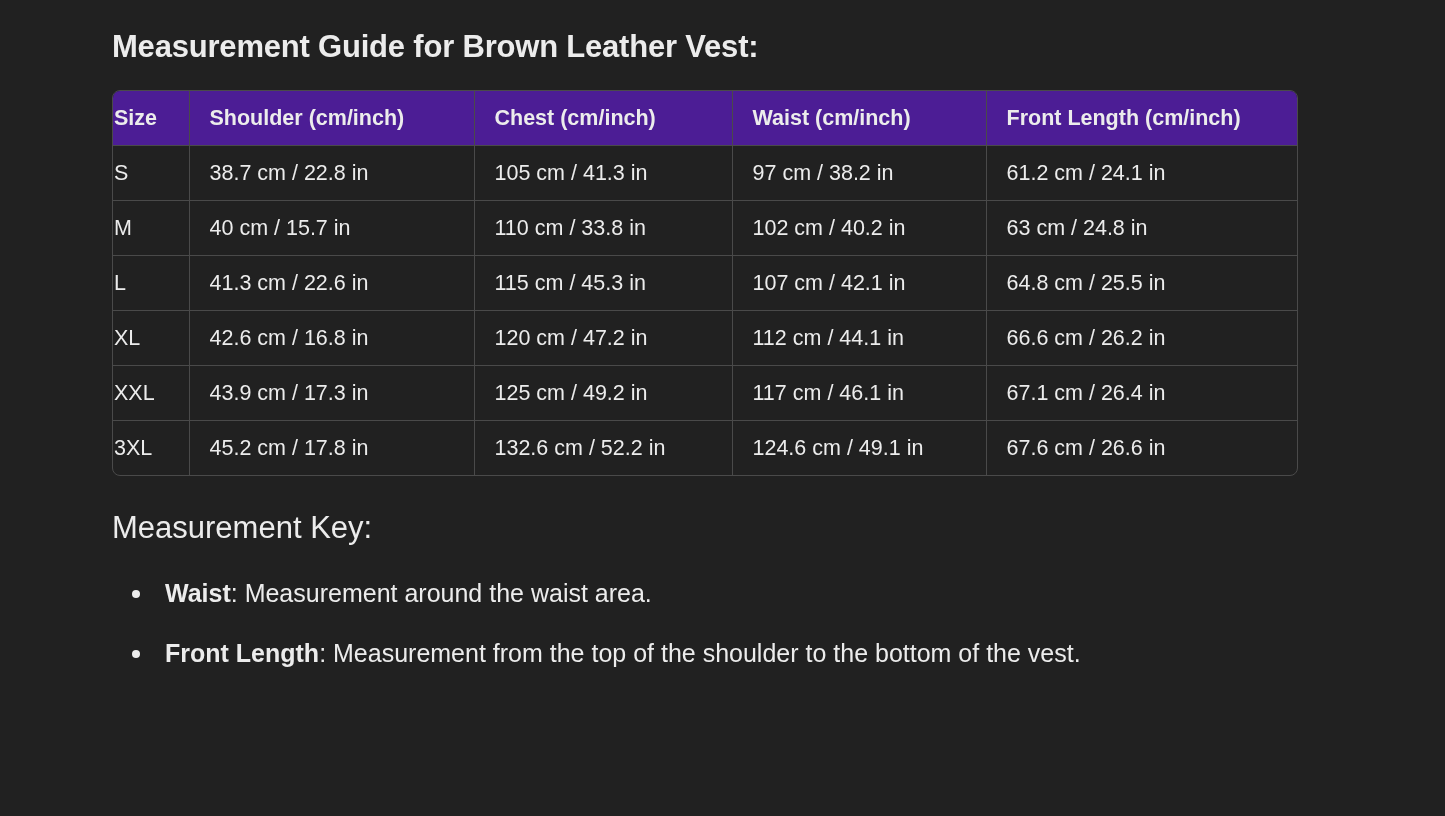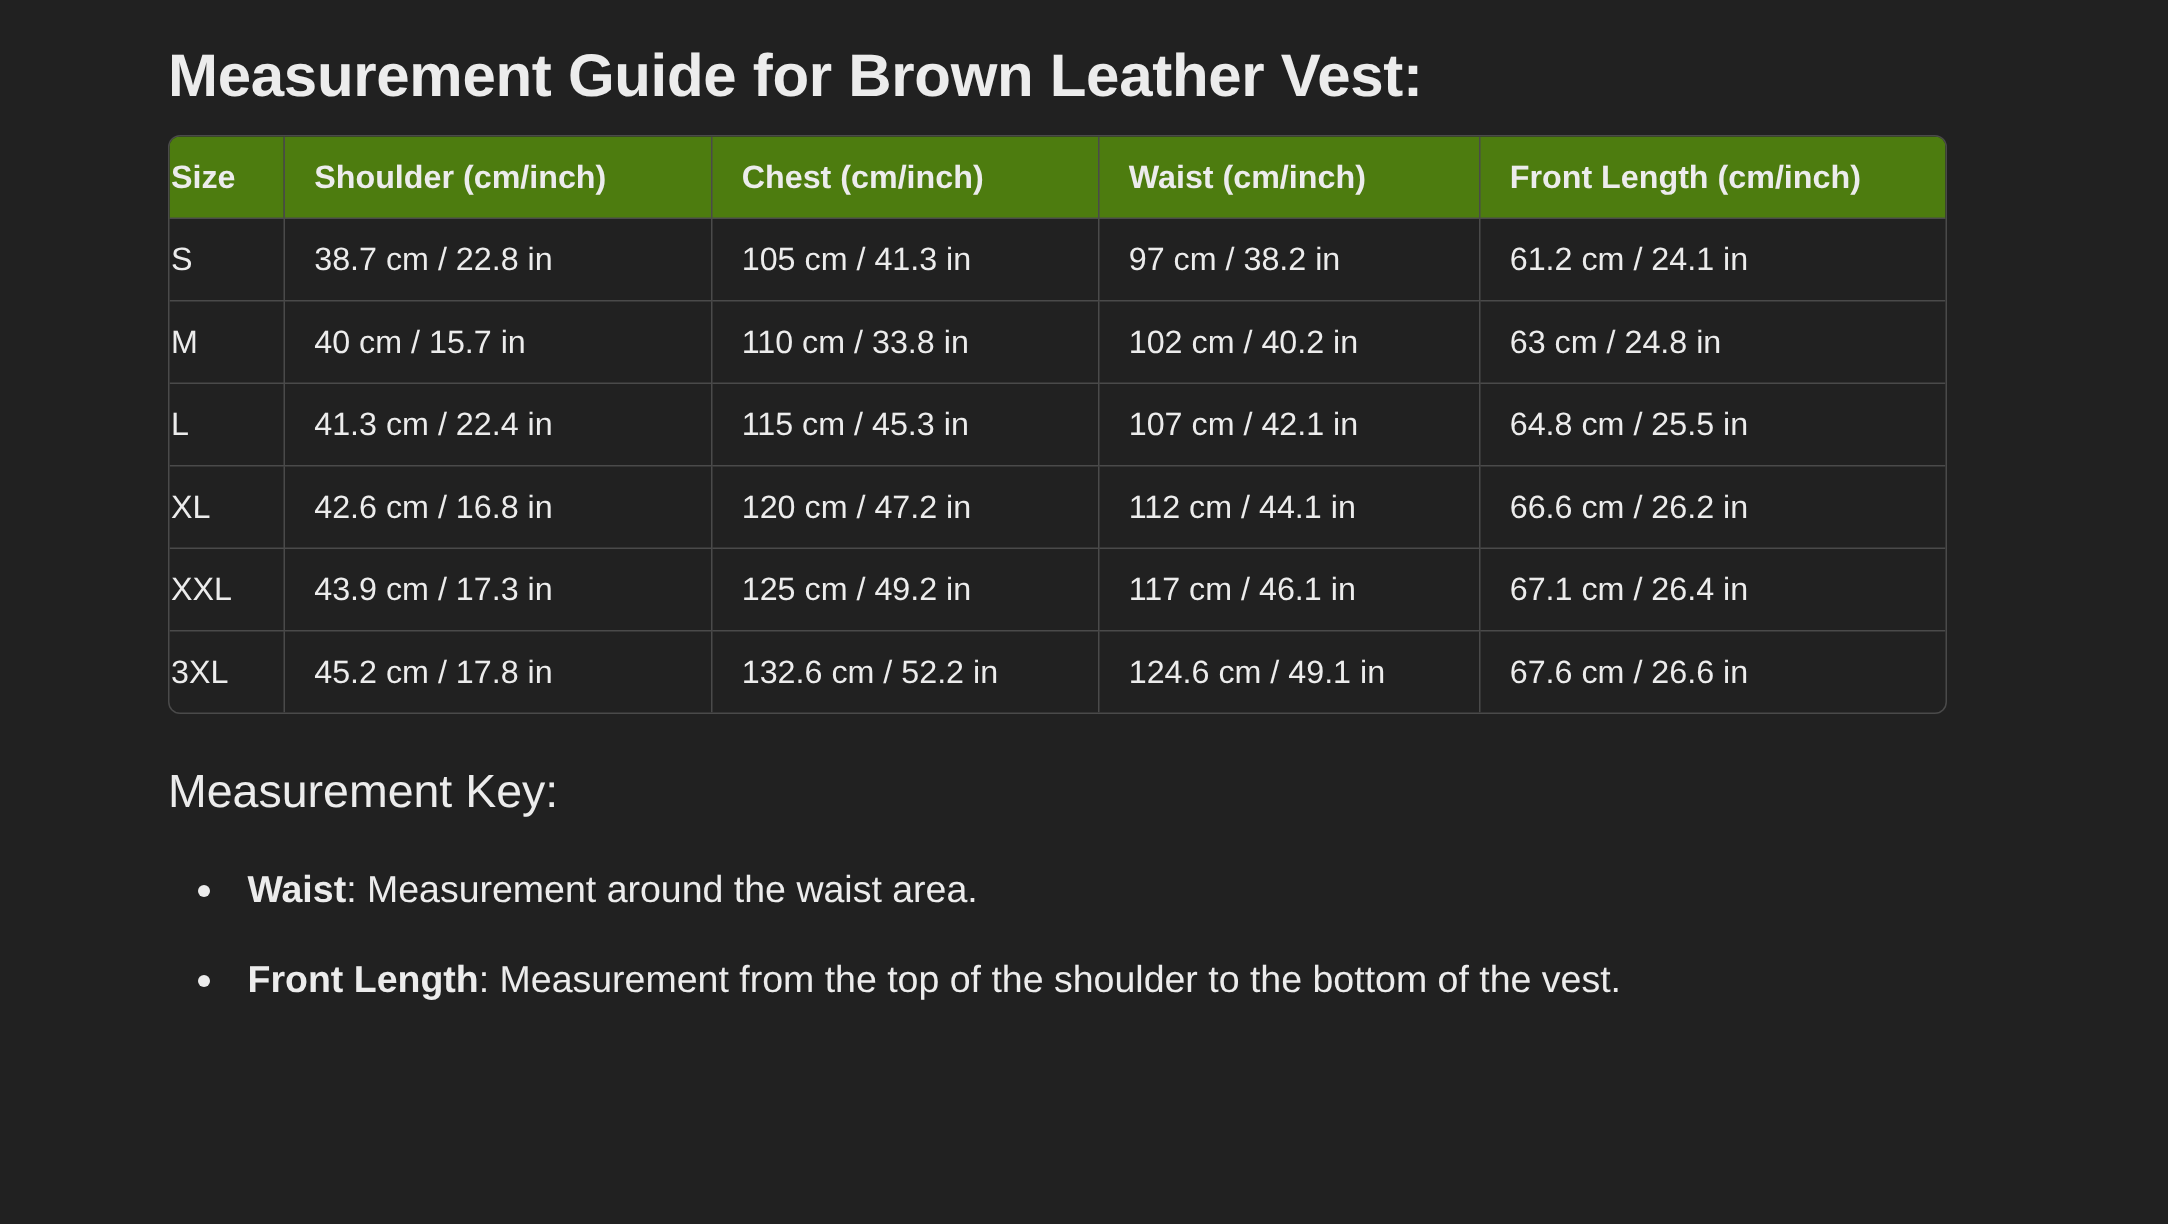--- a/index.html
+++ b/index.html
@@ -15,41 +15,41 @@
     .page {
       position: relative;
       width: 1445px;
       height: 816px;
     }
     h2.title {
       position: absolute;
       left: 112px;
       top: 29px;
       margin: 0;
-      font-size: 40px;
+      font-size: 31px;
       font-weight: 600;
       letter-spacing: -0.2px;
       color: #ececec;
     }
     .table-wrap {
       position: absolute;
       left: 112px;
       top: 90px;
       width: 1184px;
       border: 1px solid #4a4a4a;
       border-radius: 8px;
       overflow: hidden;
     }
     table {
       border-collapse: collapse;
       width: 100%;
       table-layout: fixed;
       font-size: 21.5px;
     }
-    thead tr { background: #4d7c0f; }
+    thead tr { background: #4c1d95; }
     th {
       font-weight: 600;
       text-align: left;
       height: 54px;
       padding: 0 0 0 20px;
       border-right: 1px solid #4a4a4a;
       border-bottom: 1px solid #4a4a4a;
       color: #ececec;
     }
     td {
@@ -139,21 +139,21 @@
         </tr>
         <tr>
           <td>M</td>
           <td>40 cm / 15.7 in</td>
           <td>110 cm / 33.8 in</td>
           <td>102 cm / 40.2 in</td>
           <td>63 cm / 24.8 in</td>
         </tr>
         <tr>
           <td>L</td>
-          <td>41.3 cm / 22.4 in</td>
+          <td>41.3 cm / 22.6 in</td>
           <td>115 cm / 45.3 in</td>
           <td>107 cm / 42.1 in</td>
           <td>64.8 cm / 25.5 in</td>
         </tr>
         <tr>
           <td>XL</td>
           <td>42.6 cm / 16.8 in</td>
           <td>120 cm / 47.2 in</td>
           <td>112 cm / 44.1 in</td>
           <td>66.6 cm / 26.2 in</td>

